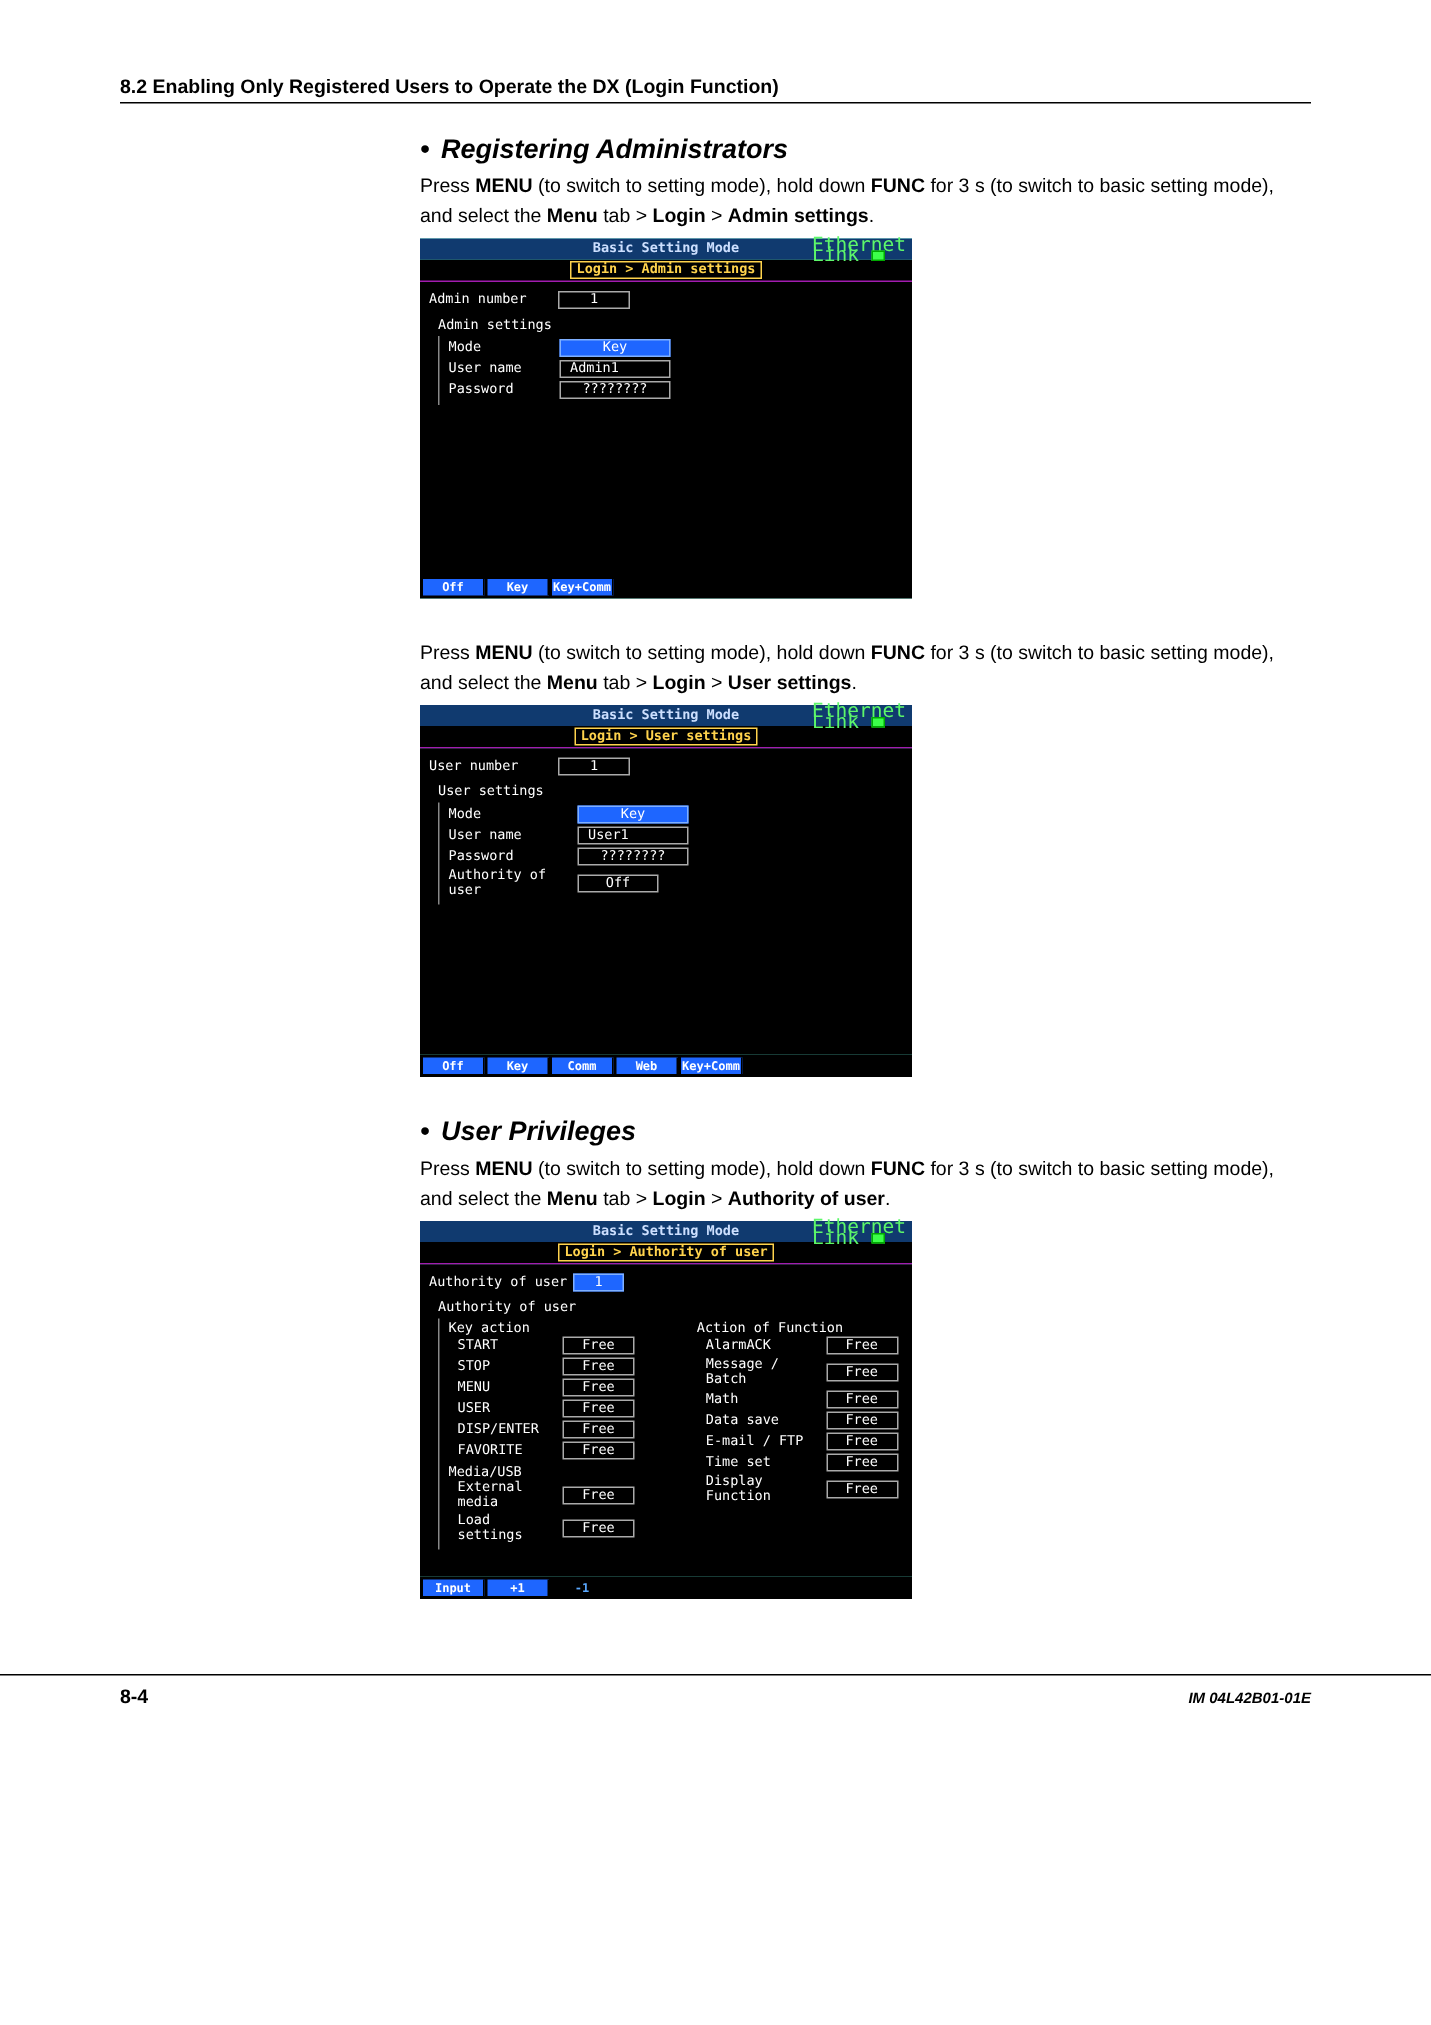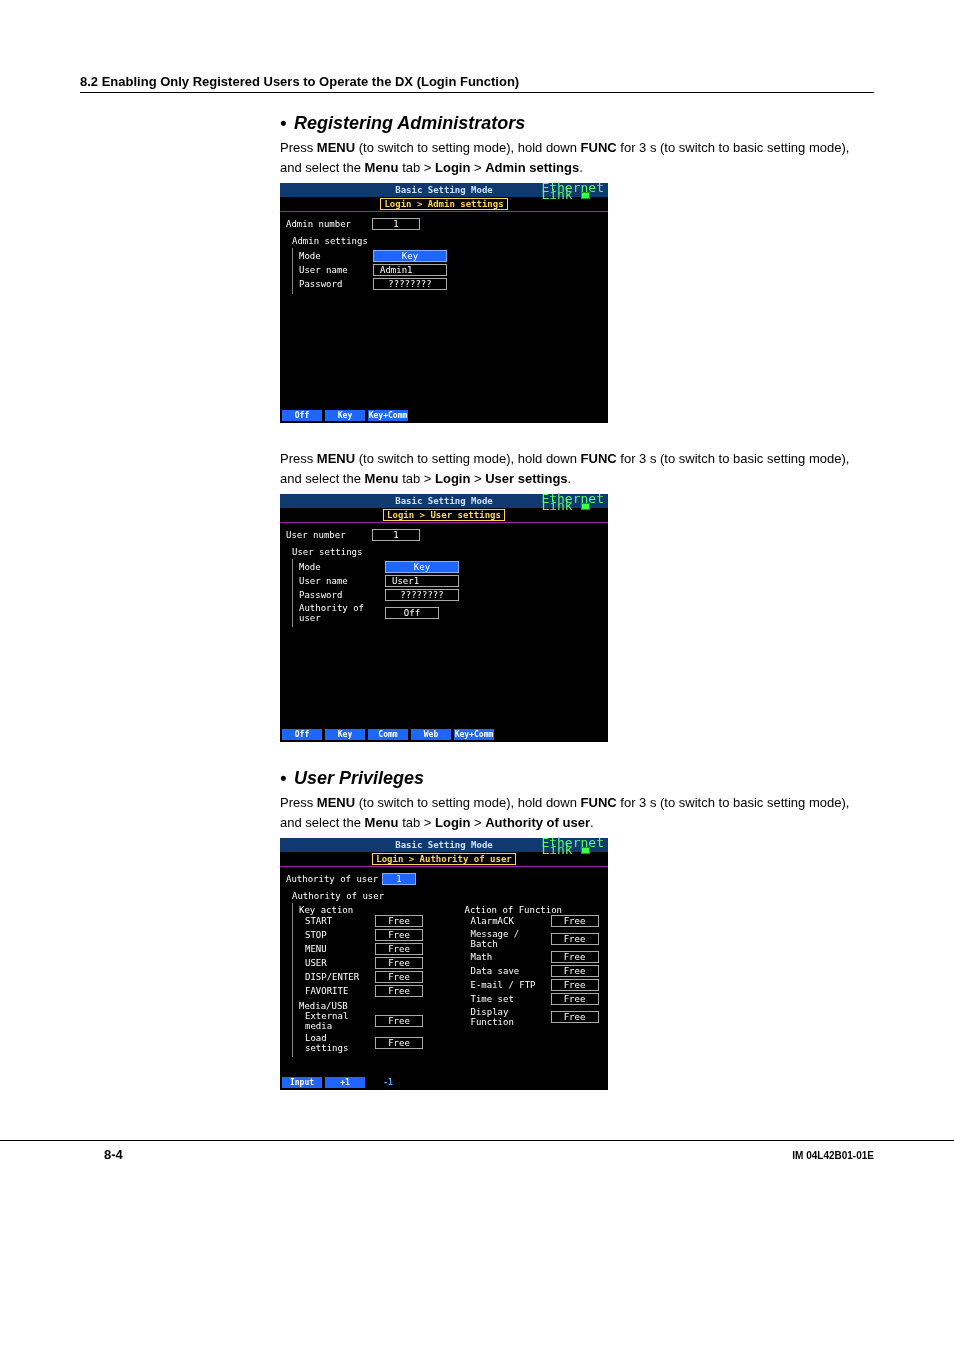--- a/index.html
+++ b/index.html
@@ -4,21 +4,21 @@
 <style>
   body {
     margin: 0;
     padding: 0;
     font-family: Arial, Helvetica, sans-serif;
     background: #fff;
     color: #000;
     width: 954px;
   }
   .page {
-    padding: 74px 80px 40px 80px;
+    padding: 50px 80px 40px 80px;
     box-sizing: border-box;
   }
   .section-title {
     font-size: 13px;
     font-weight: bold;
     border-bottom: 1px solid #000;
     padding-bottom: 3px;
     margin-bottom: 20px;
   }
   .sect { margin-left: 200px; margin-bottom: 26px; }
@@ -127,26 +127,26 @@
     border-right: 1px solid #000;
   }
 
   .twocol { display: flex; gap: 28px; }
   .twocol .col { flex: 1; }
 
   .footer {
     display: flex;
     justify-content: space-between;
     align-items: baseline;
-    padding: 6px 80px 0 104px;
+    padding: 6px 80px 0 80px;
     border-top: 1px solid #000;
     margin-top: 10px;
   }
   .footer .pg { font-weight: bold; font-size: 13px; }
-  .footer .doc { font-size: 10px; font-weight: bold; }
+  .footer .doc { font-size: 10px; font-weight: bold; font-style: italic; }
 </style>
 </head>
 <body>
 
 <div class="page">
   <div class="section-title">8.2  Enabling Only Registered Users to Operate the DX (Login Function)</div>
 
   <div class="sect">
     <p class="bullet-head"><span class="dot">•</span><span>Registering Administrators</span></p>
     <p class="para">

